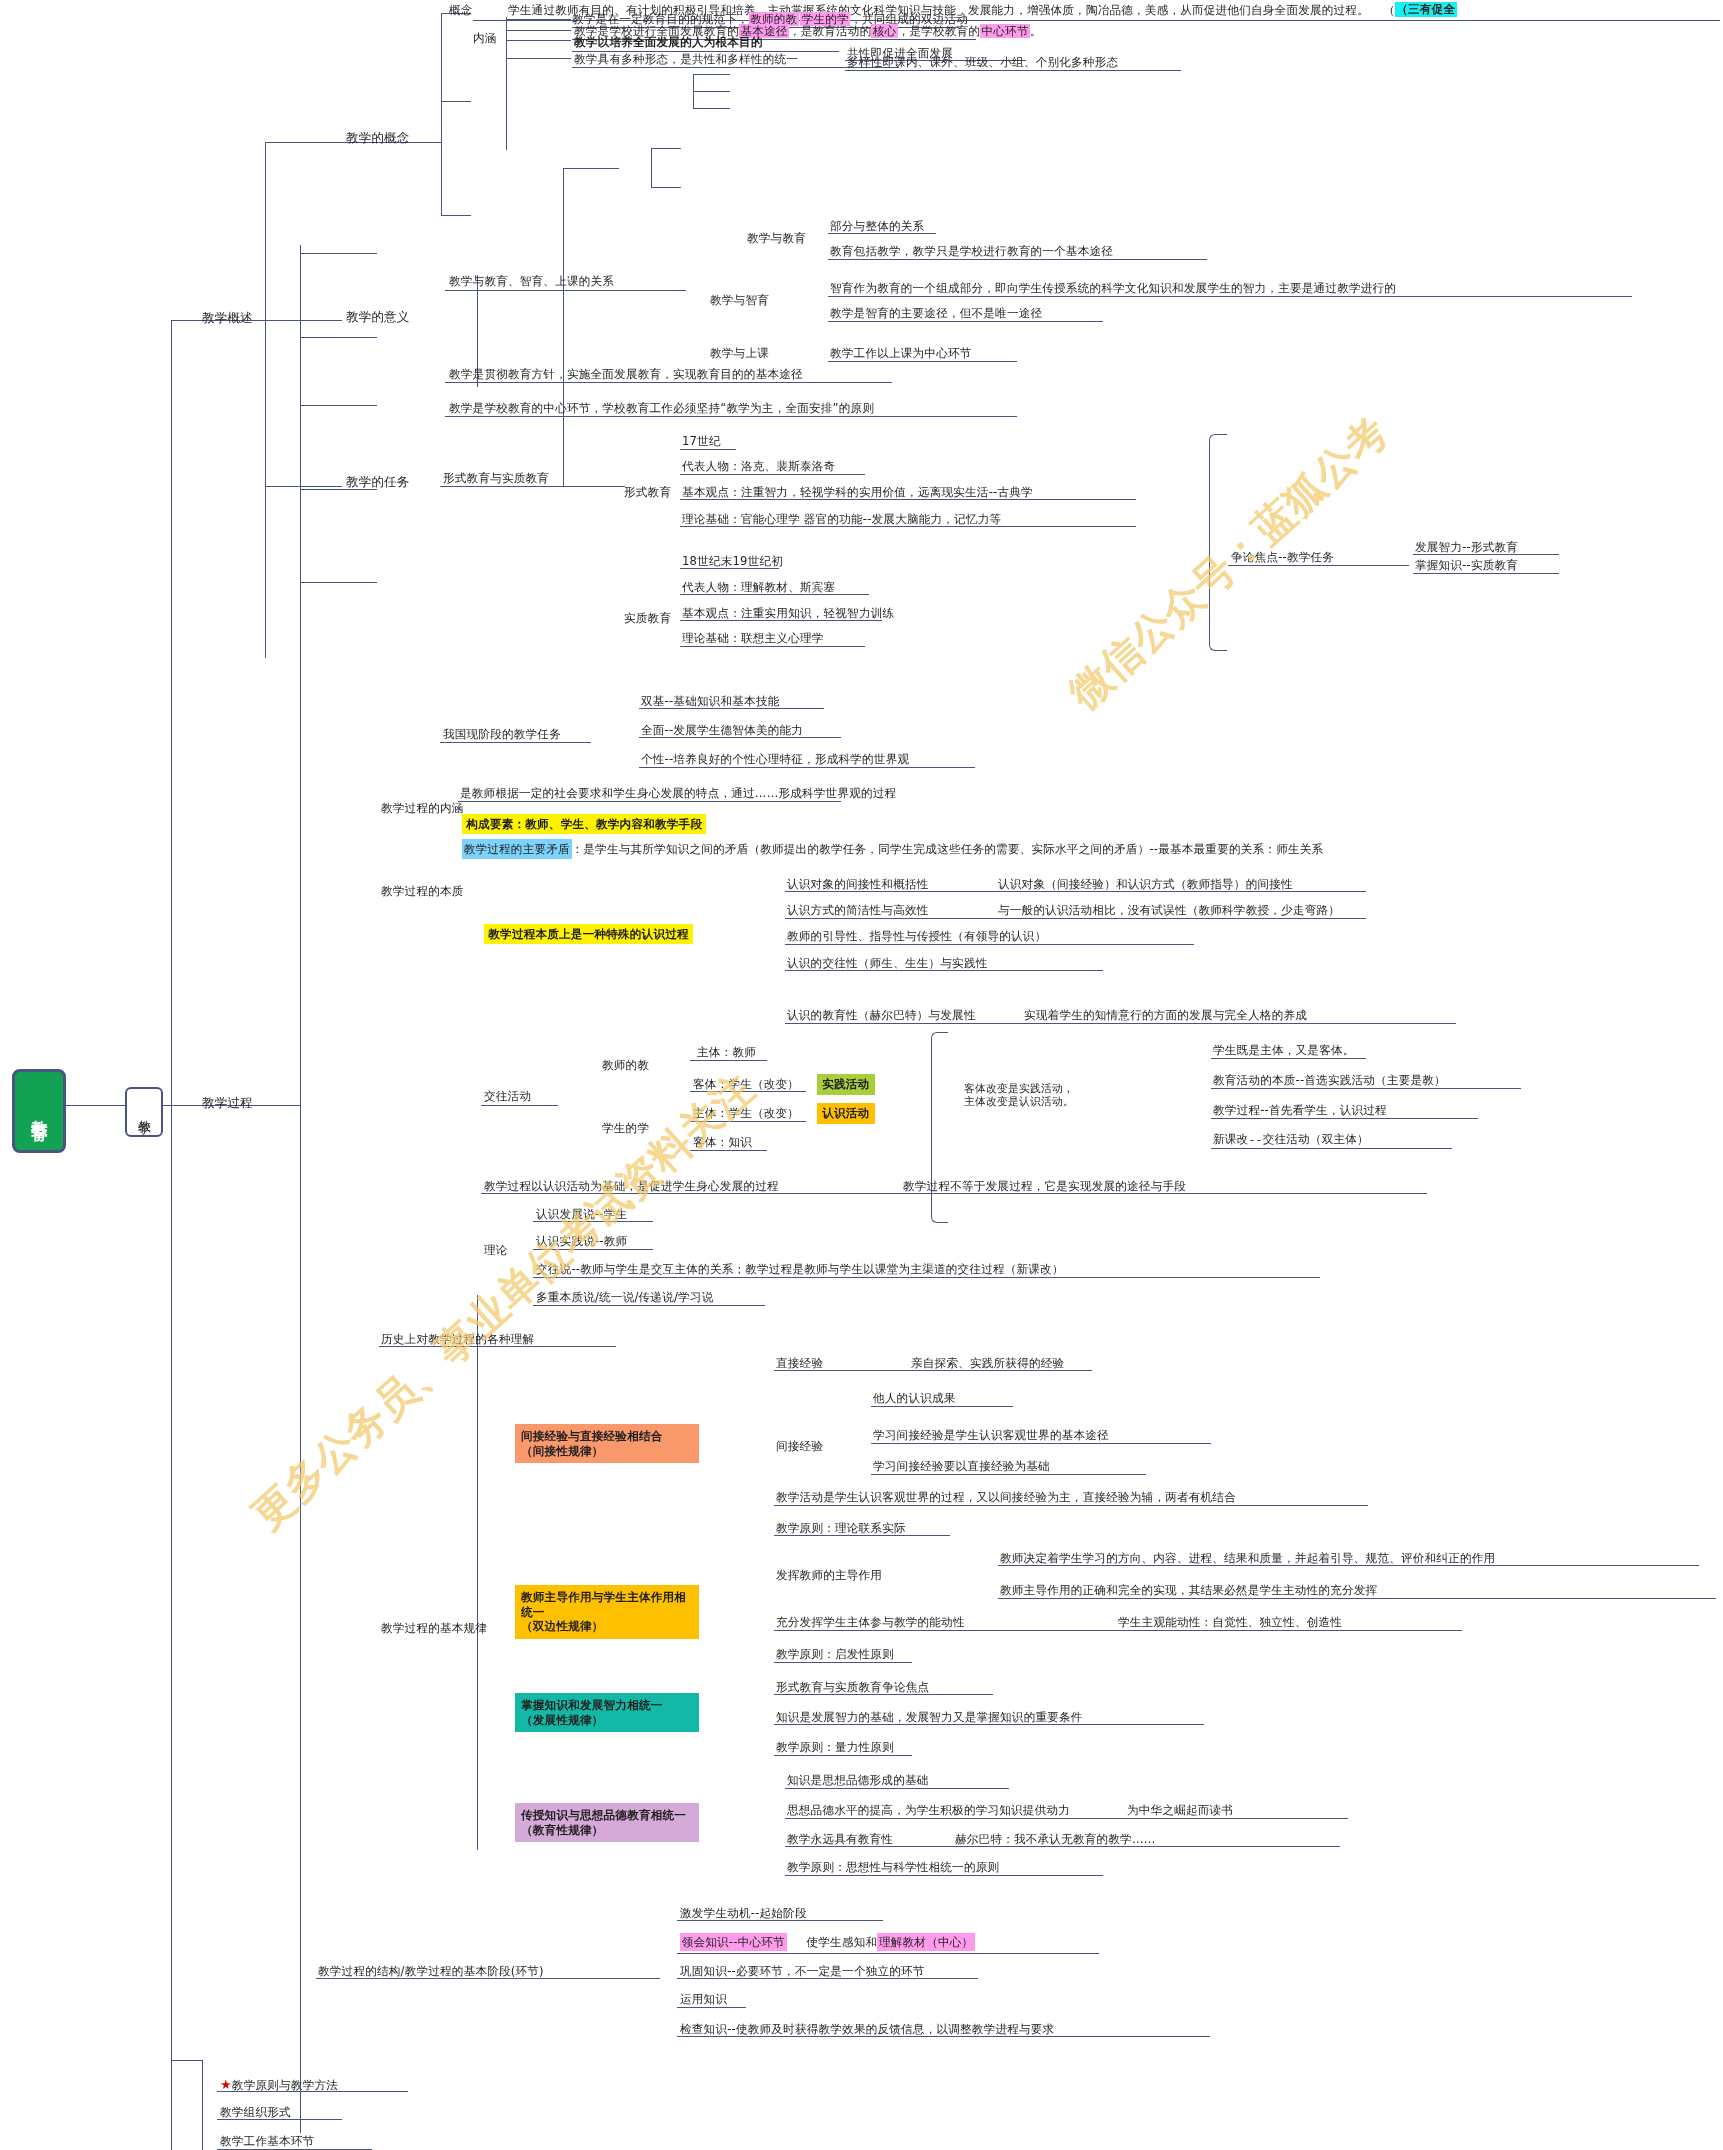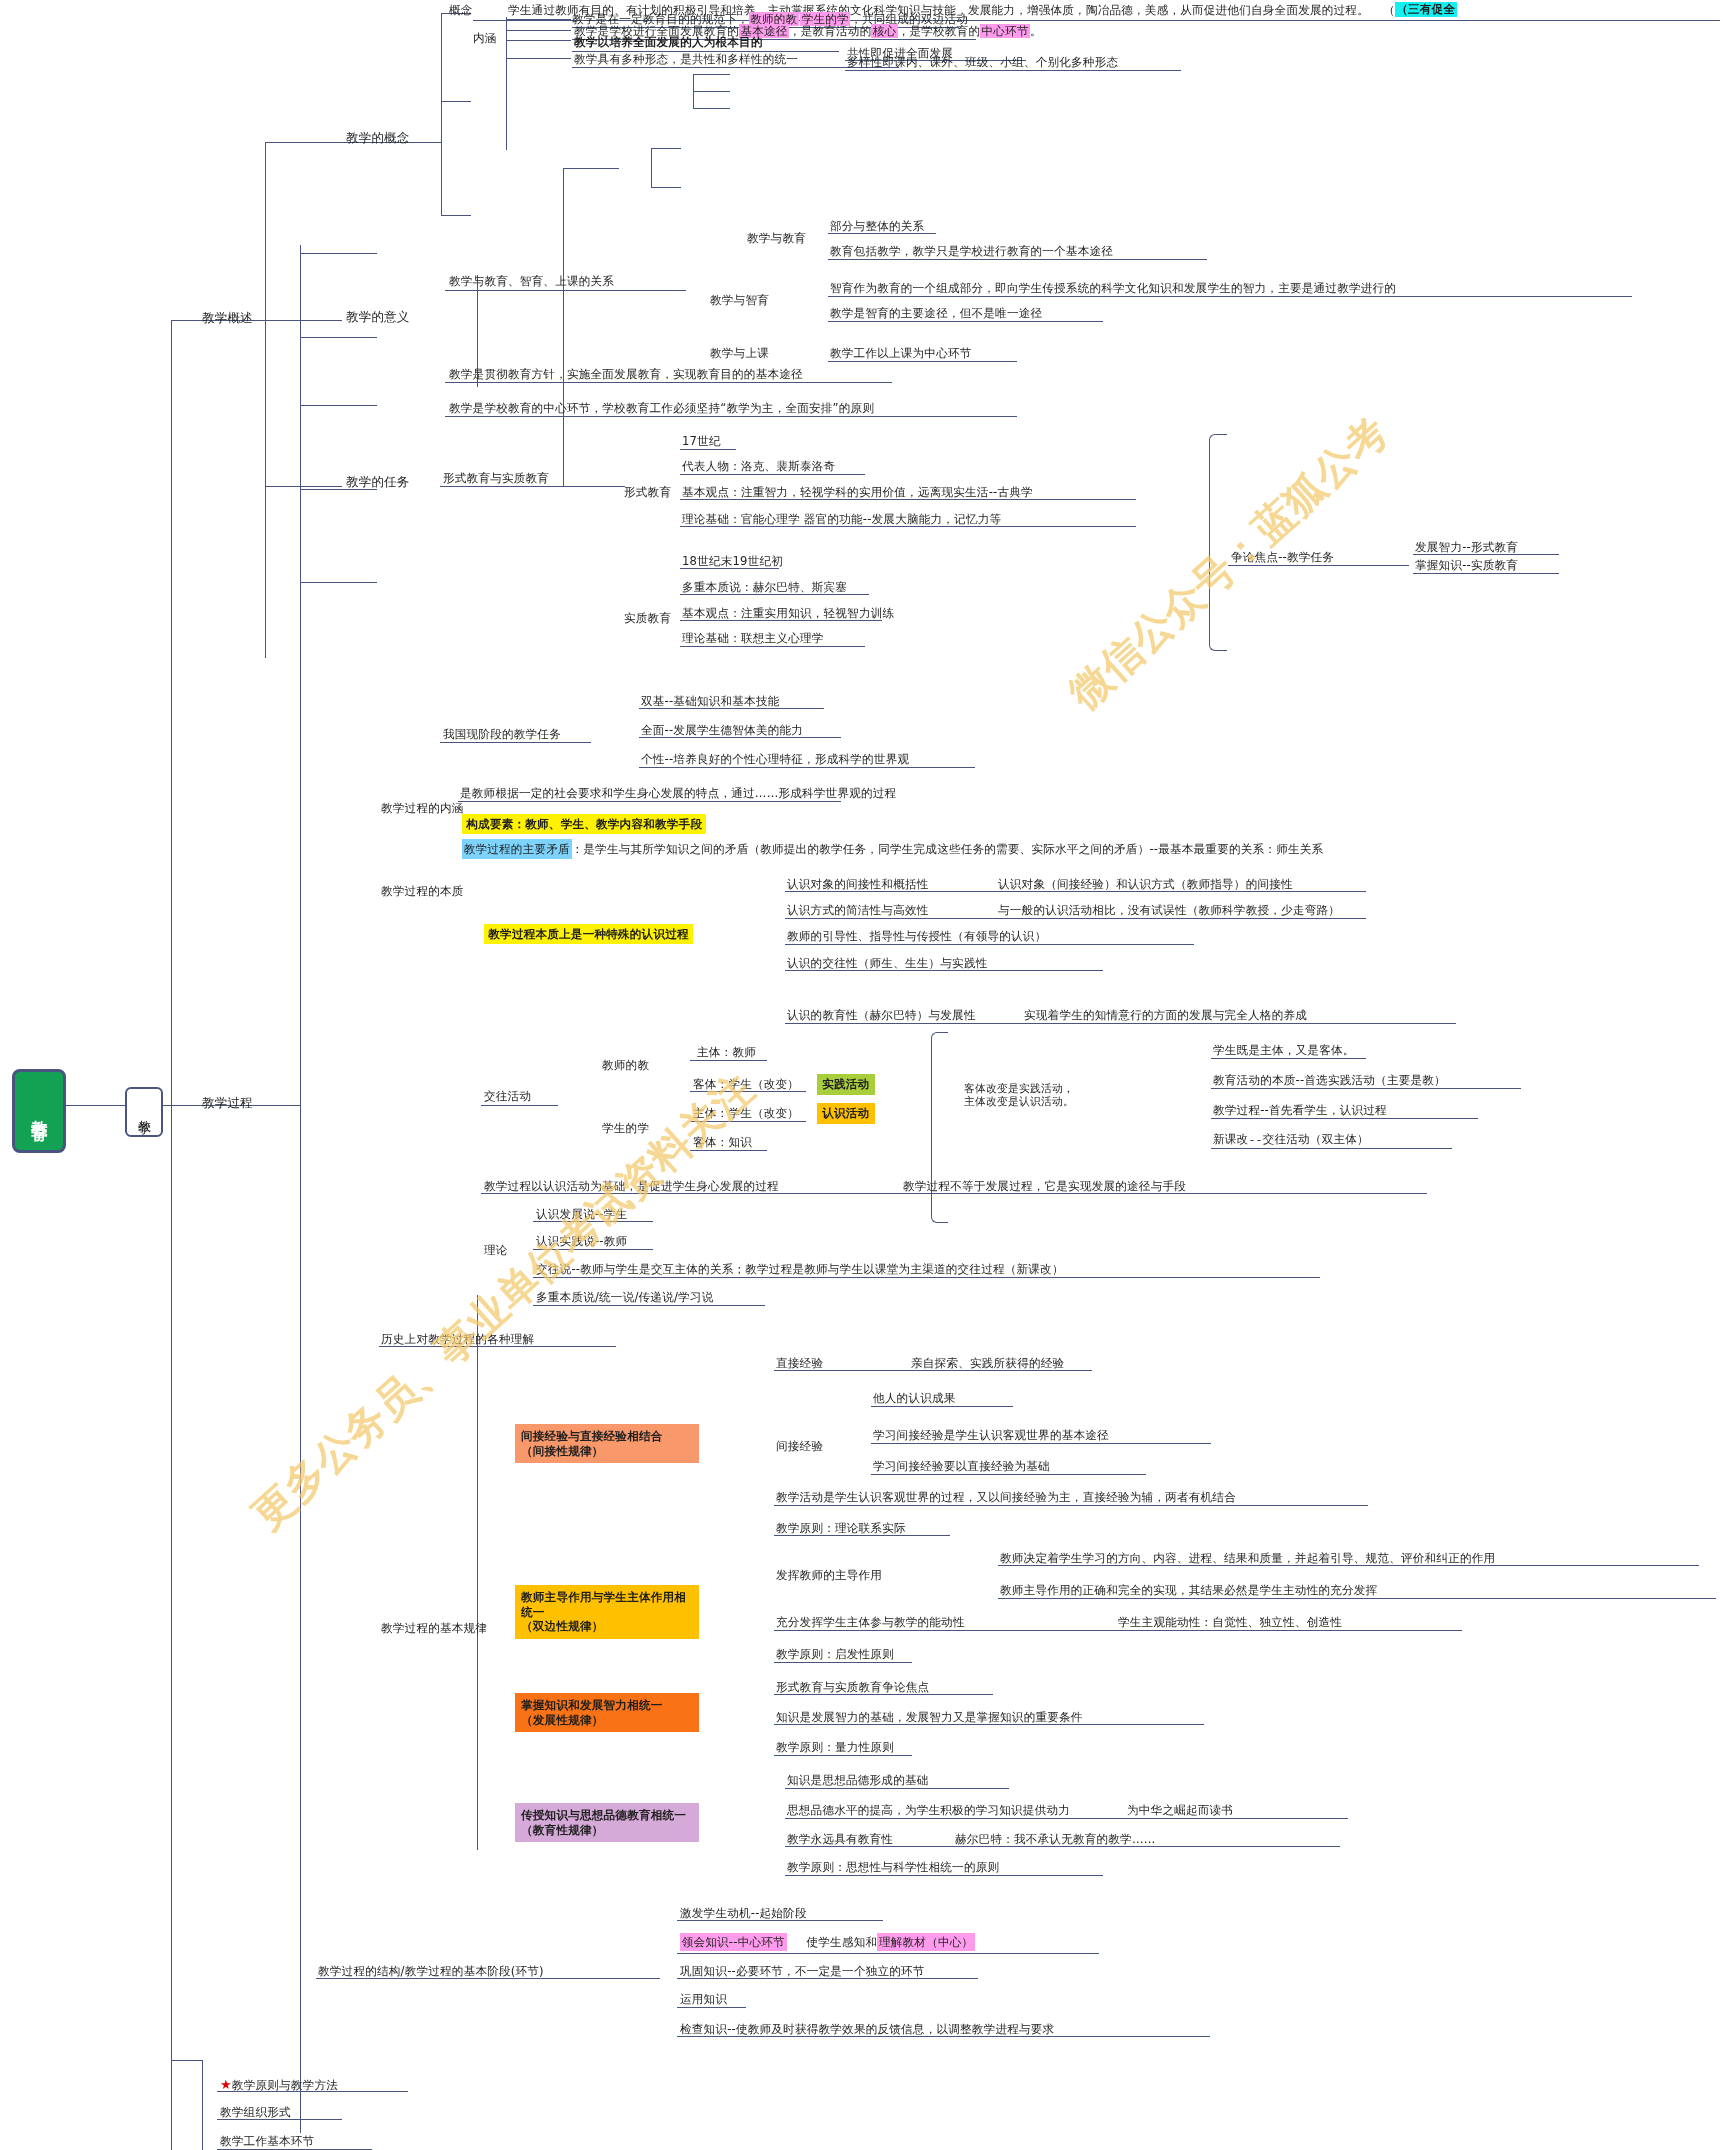--- a/index.html
+++ b/index.html
@@ -192,21 +192,21 @@
 <div class="nd" style="left:682px;top:459px;">代表人物：洛克、裴斯泰洛奇</div>
 <div class="ul" style="left:680px;top:474px;width:185px;"></div>
 <div class="nd" style="left:682px;top:485px;">基本观点：注重智力，轻视学科的实用价值，远离现实生活--古典学</div>
 <div class="ul" style="left:680px;top:499px;width:456px;"></div>
 <div class="nd" style="left:682px;top:512px;">理论基础：官能心理学        器官的功能--发展大脑能力，记忆力等</div>
 <div class="ul" style="left:680px;top:526px;width:456px;"></div>
 
 <div class="nd" style="left:624px;top:611px;">实质教育</div>
 <div class="nd" style="left:682px;top:554px;">18世纪末19世纪初</div>
 <div class="ul" style="left:680px;top:568px;width:99px;"></div>
-<div class="nd" style="left:682px;top:580px;">多重本质说：赫尔巴特、斯宾塞</div>
+<div class="nd" style="left:682px;top:580px;">代表人物：理解教材、斯宾塞</div>
 <div class="ul" style="left:680px;top:594px;width:189px;"></div>
 <div class="nd" style="left:682px;top:606px;">基本观点：注重实用知识，轻视智力训练</div>
 <div class="ul" style="left:680px;top:620px;width:202px;"></div>
 <div class="nd" style="left:682px;top:631px;">理论基础：联想主义心理学</div>
 <div class="ul" style="left:680px;top:646px;width:185px;"></div>
 
 <div class="elb" style="left:1209px;top:434px;width:17px;height:215px;border-right:0;"></div>
 <div class="nd" style="left:1231px;top:550px;">争论焦点--教学任务</div>
 <div class="ul" style="left:1228px;top:565px;width:181px;"></div>
 <div class="nd" style="left:1415px;top:540px;">发展智力--形式教育</div>
@@ -325,21 +325,21 @@
 <div class="nd" style="left:1000px;top:1551px;">教师决定着学生学习的方向、内容、进程、结果和质量，并起着引导、规范、评价和纠正的作用</div>
 <div class="ul" style="left:998px;top:1565px;width:701px;"></div>
 <div class="nd" style="left:1000px;top:1583px;">教师主导作用的正确和完全的实现，其结果必然是学生主动性的充分发挥</div>
 <div class="ul" style="left:998px;top:1598px;width:718px;"></div>
 <div class="nd" style="left:776px;top:1615px;">充分发挥学生主体参与教学的能动性</div>
 <div class="nd" style="left:1118px;top:1615px;">学生主观能动性：自觉性、独立性、创造性</div>
 <div class="ul" style="left:774px;top:1630px;width:688px;"></div>
 <div class="nd" style="left:776px;top:1647px;">教学原则：启发性原则</div>
 <div class="ul" style="left:774px;top:1662px;width:138px;"></div>
 
-<div class="nd b" style="left:515px;top:1693px;background:#f97316;padding:5.2px 6px;white-space:pre-line;width:172px;">掌握知识和发展智力相统一
+<div class="nd b" style="left:515px;top:1693px;background:#14b8a6;padding:5.2px 6px;white-space:pre-line;width:172px;">掌握知识和发展智力相统一
 （发展性规律）</div>
 <div class="nd" style="left:776px;top:1680px;">形式教育与实质教育争论焦点</div>
 <div class="ul" style="left:774px;top:1694px;width:219px;"></div>
 <div class="nd" style="left:776px;top:1710px;">知识是发展智力的基础，发展智力又是掌握知识的重要条件</div>
 <div class="ul" style="left:774px;top:1724px;width:430px;"></div>
 <div class="nd" style="left:776px;top:1740px;">教学原则：量力性原则</div>
 <div class="ul" style="left:774px;top:1755px;width:138px;"></div>
 
 <div class="nd b" style="left:515px;top:1803px;background:#D5AAD8;padding:5.2px 6px;white-space:pre-line;width:172px;">传授知识与思想品德教育相统一
 （教育性规律）</div>

